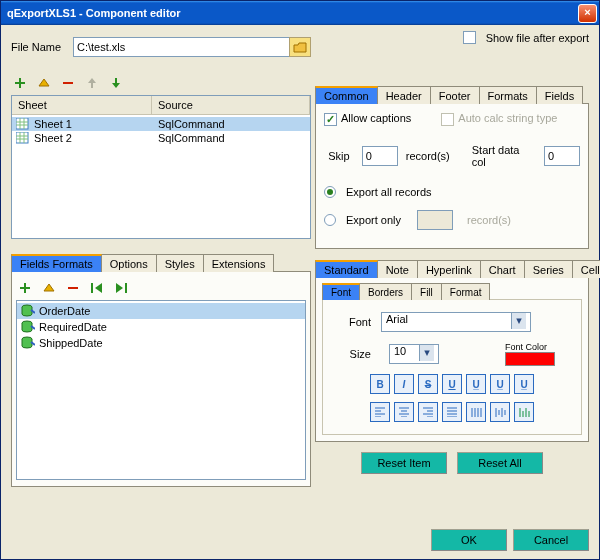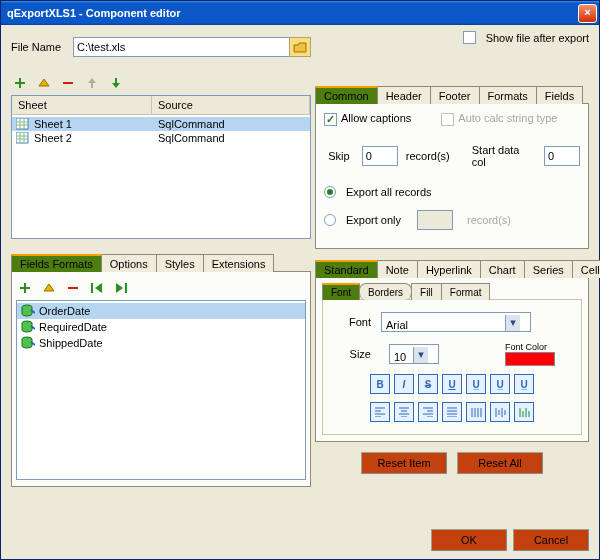--- a/index.html
+++ b/index.html
@@ -5,39 +5,39 @@
   * { box-sizing: border-box; font-family: Tahoma, sans-serif; font-size: 11px; }
   body { margin: 0; background: #ece9d8; }
   .window { width: 600px; height: 560px; border: 1px solid #0a246a; background: #ece9d8; position: relative; }
   .titlebar { height: 24px; background: linear-gradient(to bottom, #3a96f0 0%, #0a58c8 8%, #0a58c8 92%, #083a8a 100%); display: flex; align-items: center; padding: 0 2px 0 6px; }
   .title { color: #fff; font-weight: bold; flex: 1; }
   .close-btn { width: 19px; height: 19px; background: linear-gradient(to bottom, #f89070, #d03000); border: 1px solid #fff; border-radius: 3px; color: #fff; font-weight: bold; text-align: center; line-height: 15px; cursor: pointer; }
   .body { position: absolute; top: 24px; left: 0; right: 0; bottom: 0; padding: 10px; }
   .row { display: flex; align-items: center; gap: 6px; }
   .label { color: #000; }
   .textbox { height: 20px; border: 1px solid #7f9db9; background: #fff; padding: 1px 3px; }
-  .btn { height: 22px; border: 1px solid #a0a090; background: #c2410c; padding: 0 12px; cursor: pointer; border-bottom-color:#888; border-right-color:#888; }
+  .btn { height: 22px; border: 1px solid #a0a090; background: #14b8a6; padding: 0 12px; cursor: pointer; border-bottom-color:#888; border-right-color:#888; }
   .iconbtn { width: 18px; height: 18px; display:inline-flex; align-items:center; justify-content:center; cursor: pointer; }
   .chk { width: 13px; height: 13px; border: 1px solid #7f9db9; background: #fff; display: inline-block; vertical-align: middle; margin-right: 4px; text-align:center; line-height:11px; font-weight:bold; color:#2a8020; }
   .toolbar { display: flex; gap: 6px; align-items:center; padding: 3px 0; }
   .listbox { border: 1px solid #7f9db9; background: #fff; }
   .listhead { display:flex; background:#ece9d8; border-bottom:1px solid #c8c4b0; }
   .listhead div { padding:3px 6px; border-right:1px solid #c8c4b0; }
   .listbody { padding: 2px 0; }
   .listrow { display:flex; padding:1px 4px; align-items:center; }
   .listrow.sel { background:#b6d5f0; }
   .sheet-icon { width:14px; height:12px; margin-right:4px; }
   .field-icon { width:14px; height:14px; margin-right:4px; }
   .tabset { display:flex; }
   .tab { padding:3px 8px 2px; border:1px solid #8f8b7a; border-bottom:none; background:#f0ecdc; margin-right:-1px; cursor:pointer; position:relative; top:1px; }
-  .tab.active { background:#4d7c0f; border-top:2px solid #f4a000; padding-top:2px; z-index:2; }
+  .tab.active { background:#3b82f6; border-top:2px solid #f4a000; padding-top:2px; z-index:2; }
   .tabbody { border:1px solid #8f8b7a; background:#fcfcf8; padding:8px; }
   .radio { width:12px; height:12px; border:1px solid #7f9db9; border-radius:50%; display:inline-block; margin-right:4px; vertical-align:middle; position:relative; background:#fff; }
   .radio.on::after { content:""; width:6px; height:6px; background:#2a8020; border-radius:50%; position:absolute; top:2px; left:2px; }
-  .select { height:20px; border:1px solid #7f9db9; background:#fff; display:flex; align-items:flex-end; padding:0 10px 0 4px; }
+  .select { height:20px; border:1px solid #7f9db9; background:#fff; display:flex; align-items:flex-start; padding:0 4px 0 4px; }
   .select .arrow { width:15px; height:16px; background:#dbe4ee; border-left:1px solid #7f9db9; margin-left:auto; text-align:center; line-height:14px; color:#2a4a80; }
   .fmt-btn { width:20px; height:20px; border:1px solid #2a6ac0; background:#e8f0fa; color:#2a6ac0; font-size:10px; font-weight:bold; display:flex; align-items:center; justify-content:center; cursor:pointer; }
   .fmt-row { display:flex; gap:4px; justify-content:center; margin-top:8px; }
   .swatch { width:50px; height:14px; background:#ff0000; border:1px solid #888; }
   .disabled { color:#a8a89c; }
   .right-col { position:absolute; left:314px; top:6px; right:10px; bottom:42px; }
   .left-col { position:absolute; left:10px; top:6px; width:300px; bottom:42px; }
   .bottom-btns { position:absolute; right:10px; bottom:8px; display:flex; gap:6px; }
 </style>
 </head>
@@ -230,21 +230,21 @@
           <div class="tab">Note</div>
           <div class="tab">Hyperlink</div>
           <div class="tab">Chart</div>
           <div class="tab">Series</div>
           <div class="tab">Cell</div>
 
         </div>
         <div class="tabbody" style="padding:4px 6px 6px;">
           <div class="tabset">
             <div class="tab active" style="font-size:10px;">Font</div>
-            <div class="tab" style="font-size:10px;border-radius:7px;">Borders</div>
+            <div class="tab" style="font-size:10px;">Borders</div>
             <div class="tab" style="font-size:10px;">Fill</div>
             <div class="tab" style="font-size:10px;">Format</div>
           </div>
           <div class="tabbody" style="height:136px; border-color:#c8c4b0;">
             <div class="row" style="gap:10px; margin-top:4px;">
               <span style="width:40px; text-align:right;">Font</span>
               <div class="select" style="width:150px;">
                 <span>Arial</span>
                   <span class="arrow">▾</span>
               </div>

